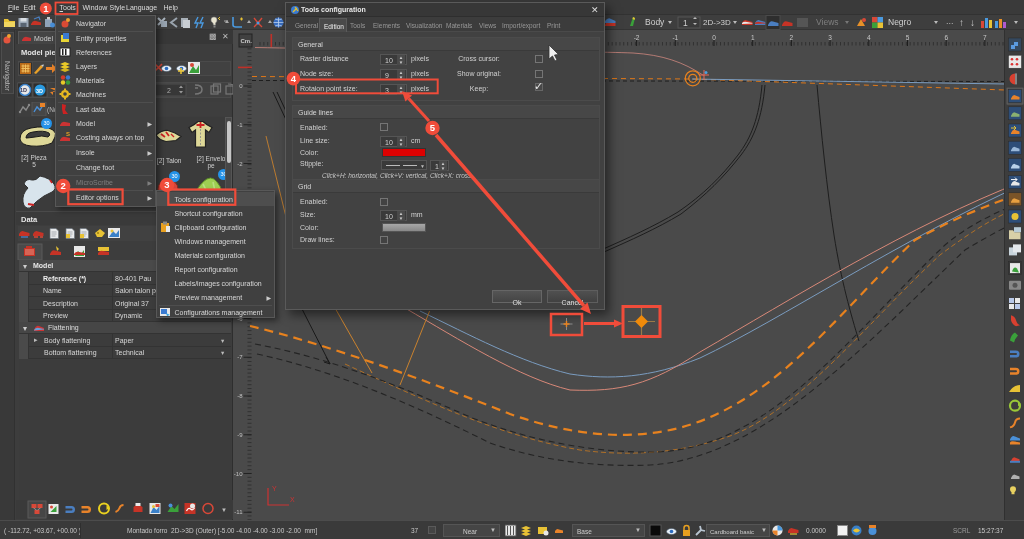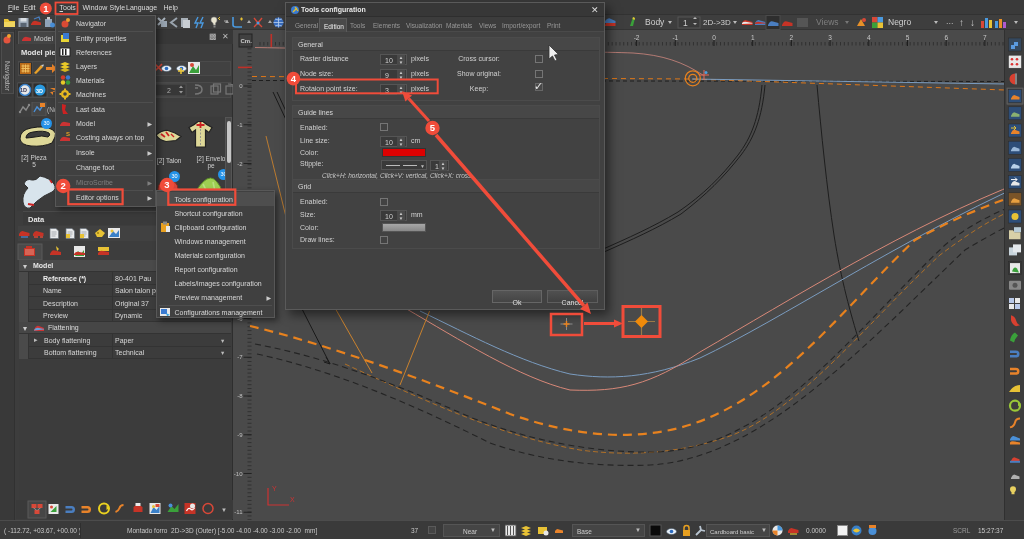--- a/index.html
+++ b/index.html
@@ -283,21 +283,21 @@
         <svg class="abs" style="left:172px;top:57px;" width="38" height="37">
           <path d="M5,37 Q3,18 14,8 Q22,0 28,8 Q36,16 33,37 Z" fill="#9ecf52" stroke="#5a8a28" stroke-width="1"></path>
           <path d="M14,10 Q22,24 18,37 M24,8 Q28,22 26,37" fill="none" stroke="#b8e080" stroke-width="1.6"></path>
         </svg>
         <div class="abs" style="left:152px;top:54px;width:11px;height:11px;border-radius:50%;background:#2492e8;color:#fff;font-size:5.5px;text-align:center;line-height:11px;">30</div>
         <div class="abs" style="left:201px;top:52px;width:11px;height:11px;border-radius:50%;background:#2492e8;color:#fff;font-size:5.5px;text-align:center;line-height:11px;">30</div>
         <div class="abs" style="left:208px;top:0px;width:7px;height:94px;background:#464646;border:1px solid #555;"></div>
         <div class="abs" style="left:209.5px;top:4px;width:4.5px;height:42px;background:#c6c6c6;border-radius:2px;"></div>
       </div>
 
-    <div class="abs" style="left:7px;top:181px;width:217px;height:14px;background:#3a3a3a;border-top:1px solid #4a4a4a;">
+    <div class="abs" style="left:0;top:181px;width:217px;height:14px;background:#3a3a3a;border-top:1px solid #4a4a4a;">
       <div class="txt" style="left:5px;top:3px;font-size:7.5px;font-weight:bold;color:#e6e6e6;">Data</div>
     </div>
 
     <div class="abs" style="left:2px;top:196px;width:213px;height:15px;background:#414141;"></div>
     <svg class="abs" style="left:0;top:196px;" width="217" height="15" id="dp-row1">
         <g transform="translate(3,2)">
           <path d="M0,6 Q2,2 5,3.5 L10.5,5 L10.5,8 L0,8 Z" fill="#c63326"></path>
           <path d="M2,9 h7" stroke="#4a7ec0" stroke-width="1.4"></path>
         </g>
         <g transform="translate(17,2)">

